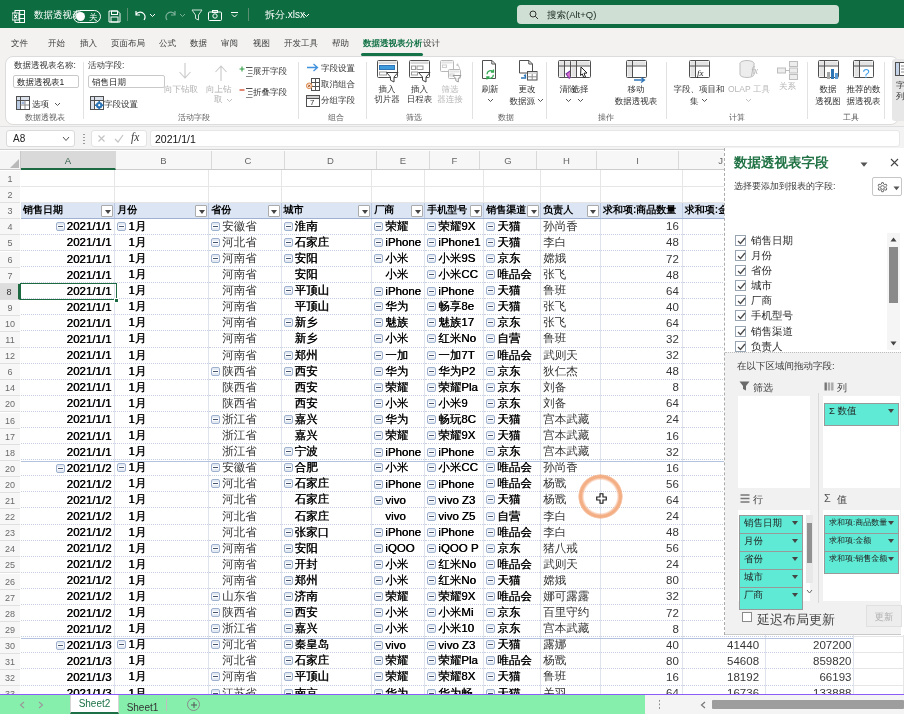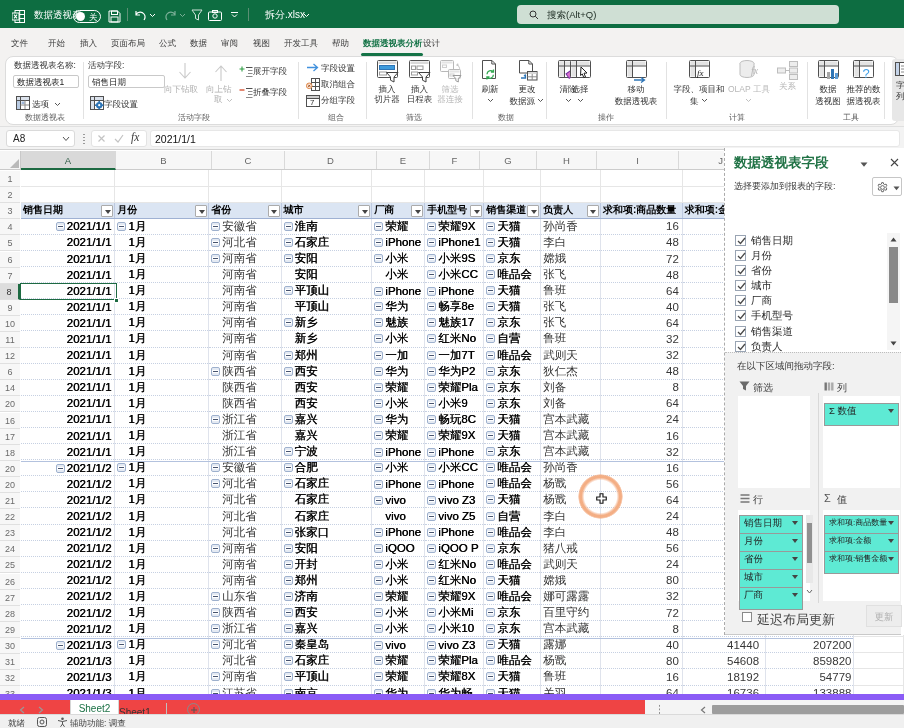--- a/index.html
+++ b/index.html
@@ -53,21 +53,21 @@
 .fbtn{position:absolute;right:1px;top:2px;width:12px;height:12px;background:#fff;border:1px solid #ababab;border-radius:1px}
 .fbtn:after{content:"";position:absolute;left:2.5px;top:4px;border:3px solid transparent;border-top:4px solid #444}
 
 #panel{position:absolute;left:724px;top:148px;width:180px;height:487px;background:#fff;border-left:1px dashed #ababab}
 .pfield{position:absolute;height:23px;background:#5eead4;border:1px solid #999;font-size:9.5px;color:#222;line-height:14px;padding:0 13px 0 4px;white-space:nowrap;overflow:hidden}
 .pfield:after{content:"";position:absolute;right:4px;top:5px;border:3.5px solid transparent;border-top:4.5px solid #444}
 .fitem{position:relative;height:15.1px;font-size:10.5px;color:#2b2b2b;line-height:15px;padding-left:17px;white-space:nowrap}
 .cb{position:absolute;left:1px;top:2px;width:11px;height:11px;border:1px solid #99a4b3;background:#fff}
 .cb svg{position:absolute;left:0.5px;top:1px}
 
-#sheetbar{position:absolute;left:0;top:694px;width:904px;height:20px;background:#ef4444;border-top:6px solid #8b5cf6}
+#sheetbar{position:absolute;left:0;top:694px;width:904px;height:20px;background:#86efac;border-top:1px solid #8b5cf6}
 #statusbar{position:absolute;left:0;top:714px;width:904px;height:14px;background:#f0f0f0;border-top:1px solid #dadada;font-size:8.5px;color:#444}
 </style>
 </head>
 <body>
 <div id="wrap">
 <div id="tbar">
 
   <svg class="abs" style="left:12px;top:10px" width="13" height="13" viewBox="0 0 13 13">
     <rect x="3" y="0.5" width="9.5" height="12" fill="none" stroke="#fff" stroke-width="1"></rect>
     <line x1="7.7" y1="0.5" x2="7.7" y2="12.5" stroke="#fff" stroke-width="1"></line>
@@ -950,21 +950,21 @@
               <td class="num">2021/1/3</td>
               <td><span class="ind">1月</span></td>
               <td><b class="mb"></b>河南省</td>
               <td><b class="mb"></b>平顶山</td>
               <td><b class="mb"></b>荣耀</td>
               <td><b class="mb"></b>荣耀8X</td>
               <td><b class="mb"></b>天猫</td>
               <td>鲁班</td>
               <td class="num">16</td>
               <td class="num">18192</td>
-              <td class="num">54779</td>
+              <td class="num">66193</td>
               <td class="plain"></td>
             </tr>
 <tr>
               <td class="num">2021/1/3</td>
               <td><span class="ind">1月</span></td>
               <td><b class="mb"></b>江苏省</td>
               <td><b class="mb"></b>南京</td>
               <td><b class="mb"></b>华为</td>
               <td><b class="mb"></b>华为畅</td>
               <td><b class="mb"></b>天猫</td>
@@ -1099,46 +1099,34 @@
   </div>
 </div>
 <div id="sheetbar">
   <svg class="abs" style="left:19px;top:6px" width="6" height="8" viewBox="0 0 6 8">
         <path d="M5 1 L1.5 4 L5 7" fill="none" stroke="#9a9a9a" stroke-width="1.2"></path>
       </svg>
   <svg class="abs" style="left:38px;top:6px" width="6" height="8" viewBox="0 0 6 8">
         <path d="M1 1 L4.5 4 L1 7" fill="none" stroke="#9a9a9a" stroke-width="1.2"></path>
       </svg>
   <div class="abs" style="left:70px;top:0;width:49px;height:19px;background:#fff;border:1px solid #d6d6d6;border-top:none;border-bottom:2px solid #1b7145;font-size:10px;color:#1b7145;text-align:center;line-height:17px">Sheet2</div>
-  <div class="abs" style="left:119px;top:4px;width:47px;height:19px;font-size:10px;color:#333;line-height:18px">Sheet1</div>
+  <div class="abs" style="left:119px;top:4px;width:47px;height:19px;font-size:10px;color:#333;text-align:center;line-height:18px">Sheet1</div>
   <div class="abs" style="left:166px;top:3px;width:1px;height:13px;background:#c0c0c0"></div>
   <div class="abs" style="left:187px;top:3px;width:13px;height:13px;border:1px solid #8a8a8a;border-radius:50%">
         <svg class="abs" style="left:2.5px;top:2.5px" width="6" height="6" viewBox="0 0 6 6">
           <path d="M3 0 V6 M0 3 H6" stroke="#555"></path>
         </svg>
       </div>
 
   <div class="abs" style="left:645px;top:0;width:259px;height:19px;background:#f4f4f4">
     <div class="abs" style="left:13px;top:4px;width:3px;height:11px;background-image:radial-gradient(circle,#8f8f8f 40%,transparent 45%);background-size:3px 3.6px"></div>
     <svg class="abs" style="left:55px;top:6px" width="6" height="8" viewBox="0 0 6 8">
           <path d="M5 1 L1.5 4 L5 7" fill="none" stroke="#777" stroke-width="1.2"></path>
         </svg>
     <div class="abs" style="left:67px;top:5px;width:192px;height:9px;background:#9d9d9d;border-radius:1px"></div>
   </div>
-</div>
-<div id="statusbar">
-  <div class="abs" style="left:8px;top:3px">就绪</div>
-  <svg class="abs" style="left:37px;top:2px" width="10" height="10" viewBox="0 0 10 10">
-        <rect x="0.5" y="0.5" width="9" height="9" rx="2" fill="none" stroke="#555"></rect>
-        <circle cx="5" cy="5" r="2" fill="none" stroke="#555"></circle>
-      </svg>
-  <svg class="abs" style="left:57px;top:2px" width="11" height="10" viewBox="0 0 11 10">
-        <circle cx="5.5" cy="1.8" r="1.3" fill="#555"></circle>
-        <path d="M1 3.5 L5.5 4.5 L10 3.5 M5.5 4.5 V7 L3.5 9.8 M5.5 7 L7.5 9.8" fill="none" stroke="#555"></path>
-      </svg>
-  <div class="abs" style="left:70px;top:3px">辅助功能: 调查</div>
 </div>
 
 <div class="abs" style="left:578px;top:474px;width:45px;height:45px;border-radius:50%;background:radial-gradient(circle closest-side, rgba(0,0,0,0) 72%, rgba(244,176,137,0.55) 78%, rgba(243,170,126,0.95) 84%, rgba(243,170,126,0.95) 93%, rgba(244,176,137,0.5) 98%, rgba(0,0,0,0) 100%)"></div>
 <svg class="abs" style="left:596px;top:493px" width="11" height="11" viewBox="0 0 15 15">
       <path d="M5.5 1 H9.5 V5.5 H14 V9.5 H9.5 V14 H5.5 V9.5 H1 V5.5 H5.5 Z" fill="#fff" stroke="#1a1a1a" stroke-width="1.6"></path>
     </svg>
 </div>
 
 </body></html>

